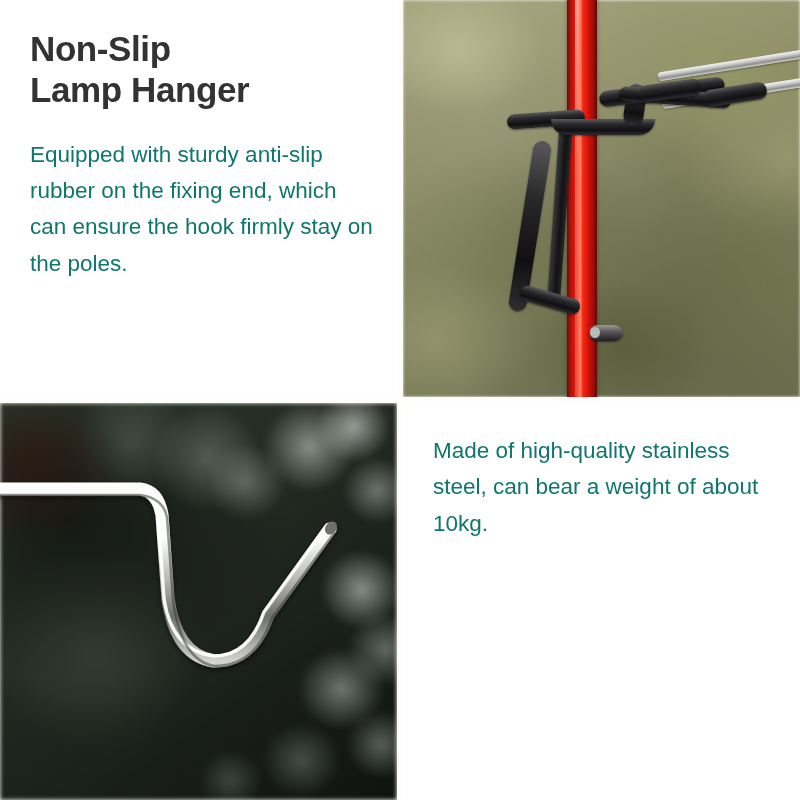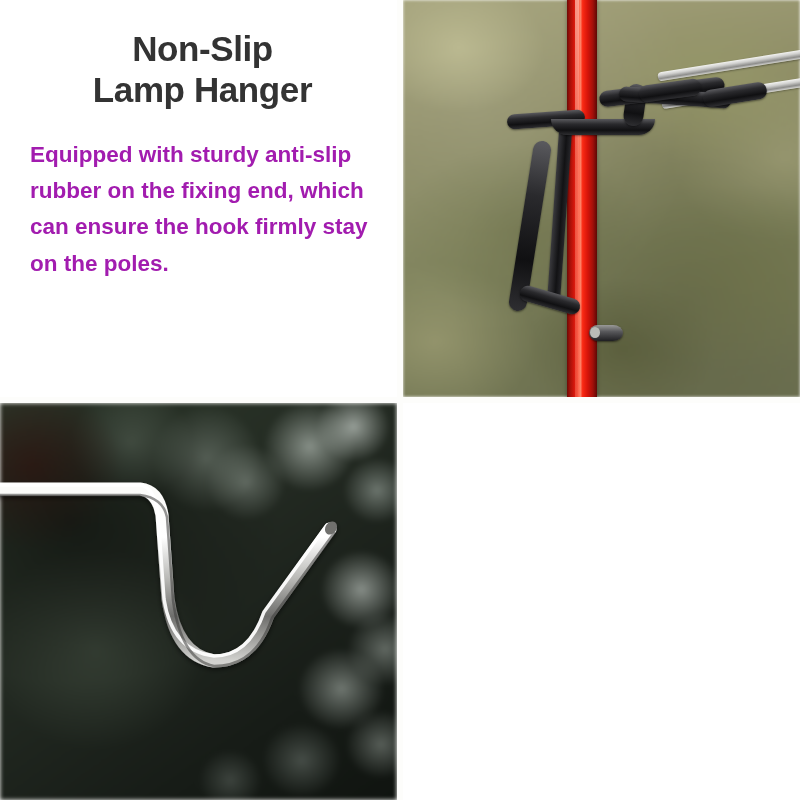--- a/index.html
+++ b/index.html
@@ -46,28 +46,28 @@
     font-size: 35px;
     line-height: 1.18;
     color: #333333;
     letter-spacing: -0.4px;
     margin: 0;
     white-space: pre-line;
   }
 
   .body-copy {
     font-family: "Liberation Sans", sans-serif;
-    font-weight: bold;
+    font-weight: normal;
     font-size: 22.5px;
     line-height: 1.62;
-    color: #a21caf;
+    color: #0f766e;
     margin: 0;
   }
 
-  .tl-headline { padding-top: 28px; text-align: center; }
+  .tl-headline { padding-top: 28px; }
   .tl-body     { padding-top: 26px; }
 
   .br-headline { padding-top: 34px; }
   .br-body     { padding-top: 30px; }
 
   
   .photo-grass {
     position: absolute;
     inset: 0;
     background-color: #8b8a63;
@@ -307,19 +307,20 @@
                  Q 256 263 272 215
                  L 334 130" fill="none" stroke="#3d3d3b" stroke-width="2.6" stroke-linecap="round" stroke-linejoin="round" opacity="0.55"></path>
 
         <ellipse cx="331" cy="125" rx="7" ry="5.5" fill="#6f6f6d" transform="rotate(-54 331 125)"></ellipse>
       </g>
     </svg>
   </div>
 
   <div class="quad quad-br text-panel">
     <div class="panel-inner">
+      <p class="body-copy br-body">Made of high-quality stainless steel, can bear a weight of about 10kg.</p>
     </div>
   </div>
 
   <div class="gutter-v"></div>
   <div class="gutter-h"></div>
 
 </div>
 
 </body></html>

